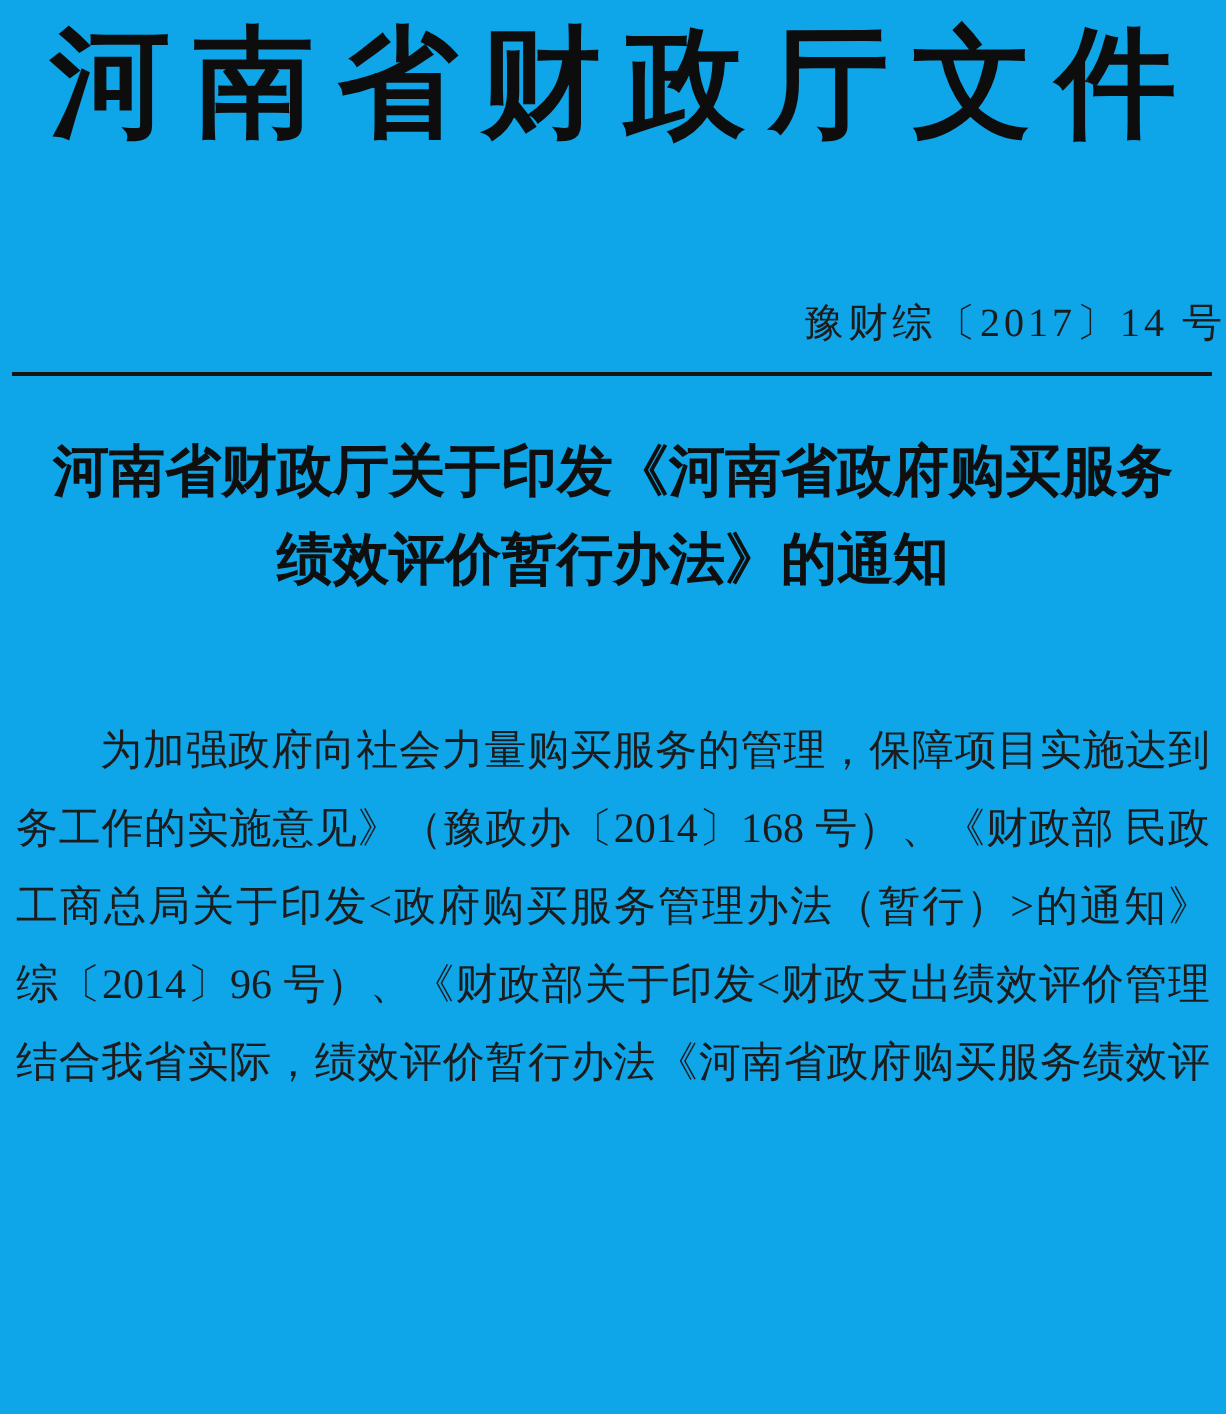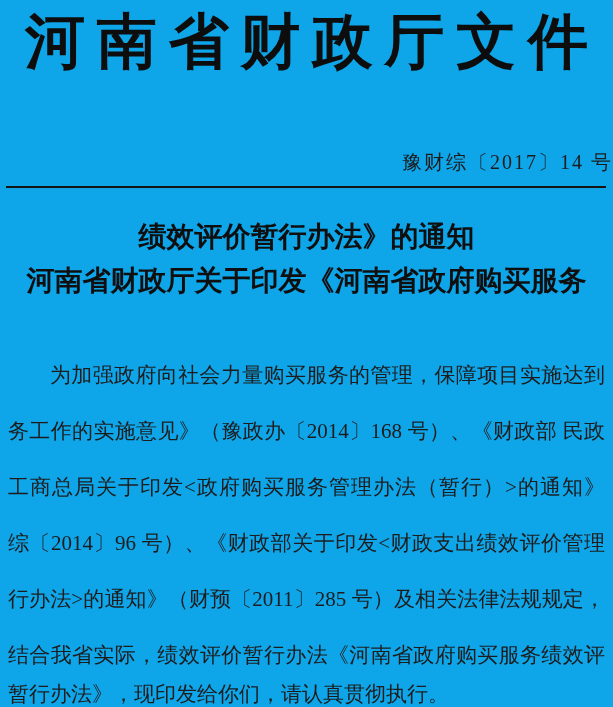--- a/index.html
+++ b/index.html
@@ -59,44 +59,41 @@
     padding: 0 8px;
     font-size: 21px;
     line-height: 39px;
     color: #1c1c1c;
   }
   .bl { height: 39px; overflow: hidden; }
   .bl.just {
     text-align: justify;
     text-align-last: justify;
     text-justify: inter-character;
-    margin-top: 17px;
   }
   .bl.left { text-align: left; }
   .bl.indent { text-indent: 2em; }
 </style>
 </head>
 <body>
 
 <div class="page">
 
   <div class="letterhead">河南省财政厅文件</div>
 
   <div class="doc-number">豫财综〔2017〕14 号</div>
 
   <div class="divider"></div>
 
   <div class="title">
+    <div>河南省财政厅关于印发《河南省政府购买服务</div>
     <div>绩效评价暂行办法》的通知</div>
-    <div>河南省财政厅关于印发《河南省政府购买服务</div>
   </div>
 
   <div class="body-text">
     <div class="bl indent just">为加强政府向社会力量购买服务的管理，保障项目实施达到</div>
     <div class="bl just">务工作的实施意见》（豫政办〔2014〕168 号）、《财政部 民政部</div>
     <div class="bl just">工商总局关于印发&lt;政府购买服务管理办法（暂行）&gt;的通知》（财</div>
     <div class="bl just">综〔2014〕96 号）、《财政部关于印发&lt;财政支出绩效评价管理暂</div>
-    <div class="bl just">行办法&gt;的通知》（财预〔2011〕285 号）及相关法律法规规定，</div>
     <div class="bl just">结合我省实际，绩效评价暂行办法《河南省政府购买服务绩效评价</div>
-    <div class="bl left">暂行办法》，现印发给你们，请认真贯彻执行。</div>
   </div>
 
 </div>
 
 </body></html>

